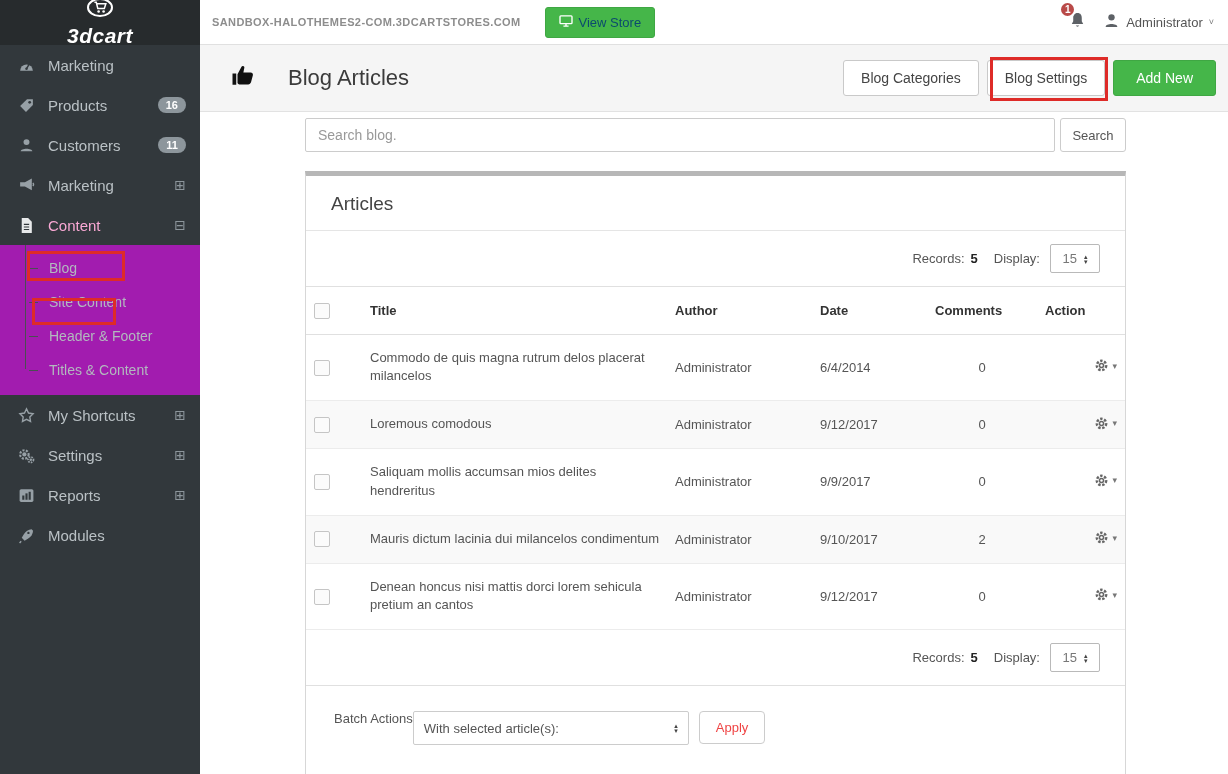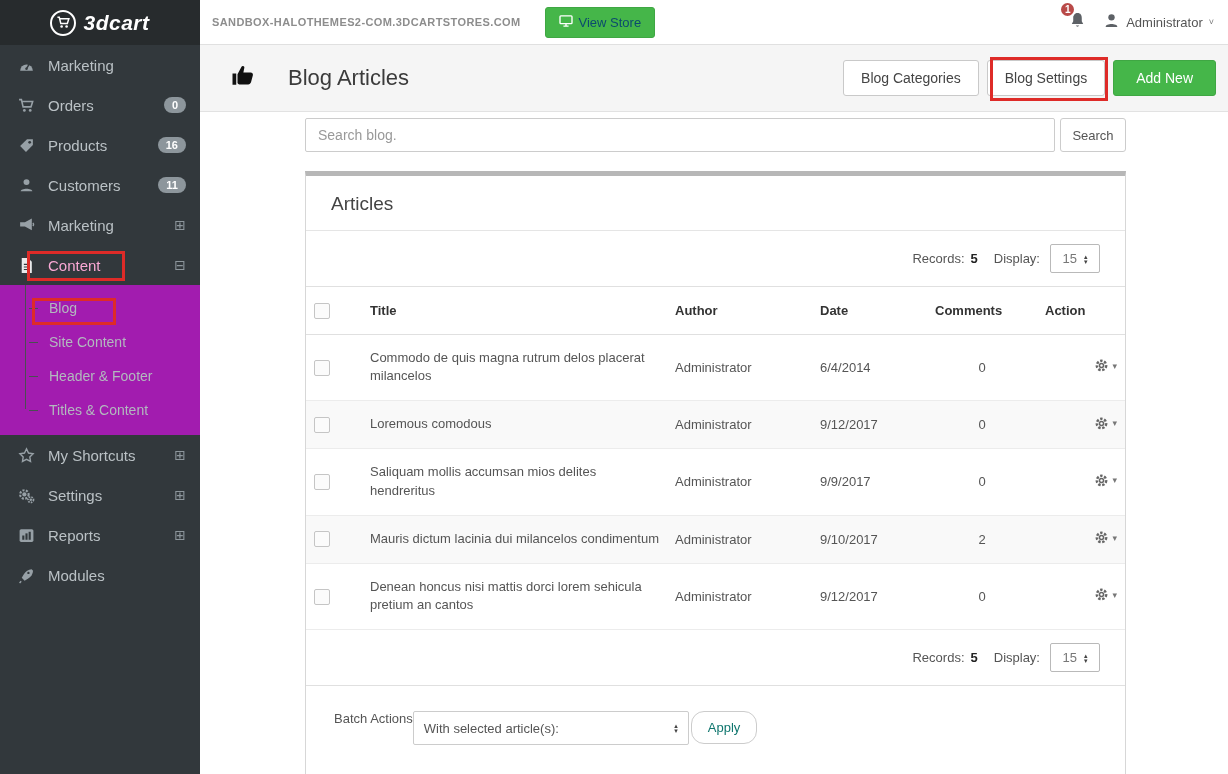--- a/index.html
+++ b/index.html
@@ -1,21 +1,21 @@
 <!DOCTYPE html>
 <html><head>
 <meta charset="utf-8">
 <style>
   * { margin:0; padding:0; box-sizing:border-box; }
   body { font-family:"Liberation Sans","DejaVu Sans",sans-serif; background:#fff; }
   .app { position:relative; width:1228px; height:774px; overflow:hidden; background:#fff; }
 
   
   .topbar { position:absolute; top:0; left:0; width:100%; height:45px; display:flex; background:#fff; border-bottom:1px solid #e0e0e0; z-index:3; }
-  .logo-area { width:200px; height:45px; background:#272b2d; display:flex; align-items:center; justify-content:center; gap:7px; }
+  .logo-area { width:200px; height:45px; background:#272b2d; display:flex; align-items:center; justify-content:center; gap:7px;flex-direction:column; }
   .logo-circle { width:26px; height:26px; border:2px solid #fff; border-radius:50%; display:flex; align-items:center; justify-content:center; }
   .logo-text { color:#fff; font-size:21px; font-weight:bold; font-style:italic; letter-spacing:.5px; }
   .topbar-rest { flex:1; display:flex; align-items:center; padding:0 14px 0 12px; }
   .store-domain { font-size:11px; font-weight:bold; color:#8d8d8d; letter-spacing:.4px; }
   .btn-view-store { margin-left:24px; background:#45b649; color:#0c4a6e; border:1px solid #3fa743; border-radius:3px; font-size:13px; padding:7px 13px; display:flex; align-items:center; gap:6px; cursor:pointer; font-family:inherit; }
   .topbar-right { margin-left:auto; display:flex; align-items:center; }
   .kw-search { position:relative; width:202px; }
   .kw-search input { width:100%; height:31px; border:1px solid #ccc; border-radius:2px; padding:0 32px 0 10px; font-size:13px; color:#555; font-family:inherit; }
   .kw-search input::placeholder { color:#9a9a9a; }
   .kw-search .mag { position:absolute; right:8px; top:6px; }
@@ -67,21 +67,21 @@
   th.c-cb, td.c-cb { padding-left:25px; }
   th.c-comments, td.c-comments { text-align:center; }
   th.c-action, td.c-action { text-align:right; padding-right:30px; }
   td.c-title { color:#444; line-height:1.45; }
   .cb { display:inline-block; width:16px; height:16px; border:1px solid #c5c5c5; border-radius:2px; background:#fbfbfb; cursor:pointer; vertical-align:middle; }
   .gear-btn { display:inline-flex; align-items:center; gap:3px; cursor:pointer; }
   .gear-caret { font-size:9px; color:#777; }
 
   .batch-row { display:flex; align-items:flex-start; gap:0; padding:25px 25px 30px 28px; font-size:13px; color:#555; }
   .batch-select { width:276px; height:34px; border:1px solid #ccc; border-radius:2px; display:flex; align-items:center; justify-content:space-between; padding:0 10px; cursor:pointer; background:#fff; }
-  .btn-apply { padding:8px 16px; background:#fff; border:1px solid #ccc; border-radius:13px; font-size:13px; color:#0f766e; cursor:pointer; font-family:inherit; margin-left:2px; }
+  .btn-apply { padding:8px 16px; background:#fff; border:1px solid #ccc; border-radius:4px; font-size:13px; color:#ef4444; cursor:pointer; font-family:inherit; margin-left:10px; }
 
   
   .annot { position:absolute; border:3px solid #de2b28; pointer-events:none; z-index:6; }
   .annot-content { left:27px; top:251px; width:98px; height:30px; }
   .annot-blog { left:32px; top:298px; width:84px; height:27px; }
   .annot-settings { left:1190px; top:57px; width:118px; height:44px; left:990px; }
 </style>
 </head>
 <body>
 
@@ -136,31 +136,20 @@
             <path d="M2 13a6 6 0 1 1 12 0z" fill="#97a0a6"></path>
             <path d="M8 11L11 6" stroke="#32383c" stroke-width="1.4"></path>
             <circle cx="8" cy="11" r="1.2" fill="#32383c"></circle>
           </svg>
         </span>
       <span>Marketing</span>
     </div>
     <div class="nav-item">
       <span class="ico">
           <svg width="17" height="17" viewBox="0 0 16 16">
-            <path d="M1 2.5h2.2l1.6 6.8h7.4l1.6-5H4" fill="none" stroke="#97a0a6" stroke-width="1.5"></path>
-            <circle cx="6" cy="12.6" r="1.3" fill="#97a0a6"></circle>
-            <circle cx="11.5" cy="12.6" r="1.3" fill="#97a0a6"></circle>
-          </svg>
-        </span>
-      <span>Orders</span>
-      <span class="badge">0</span>
-    </div>
-    <div class="nav-item">
-      <span class="ico">
-          <svg width="17" height="17" viewBox="0 0 16 16">
             <path d="M2 8.5L8.5 2H14v5.5L7.5 14z" fill="#97a0a6"></path>
             <circle cx="11" cy="5" r="1.3" fill="#32383c"></circle>
           </svg>
         </span>
       <span>Products</span>
       <span class="badge">16</span>
     </div>
     <div class="nav-item">
       <span class="ico">
           <svg width="17" height="17" viewBox="0 0 16 16">

